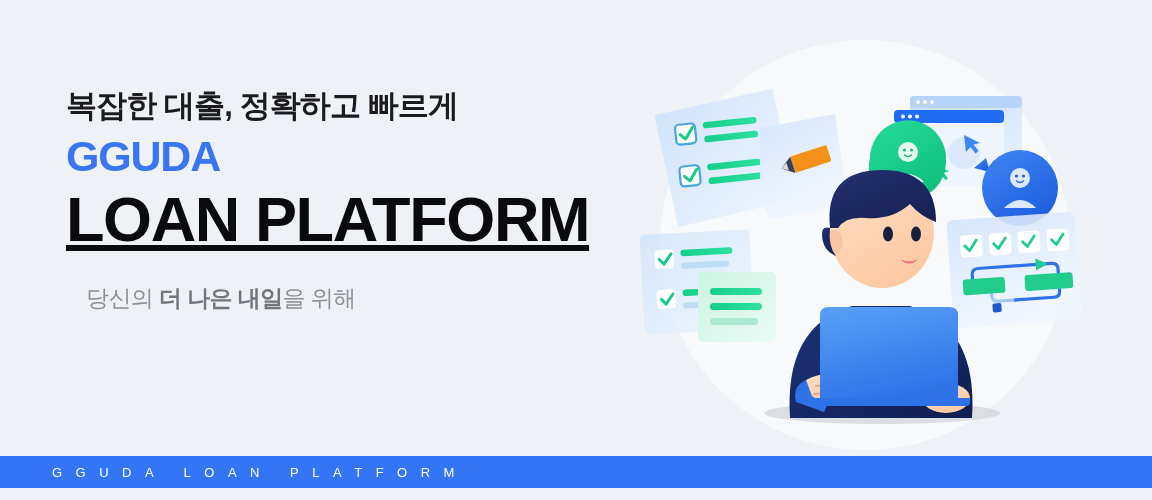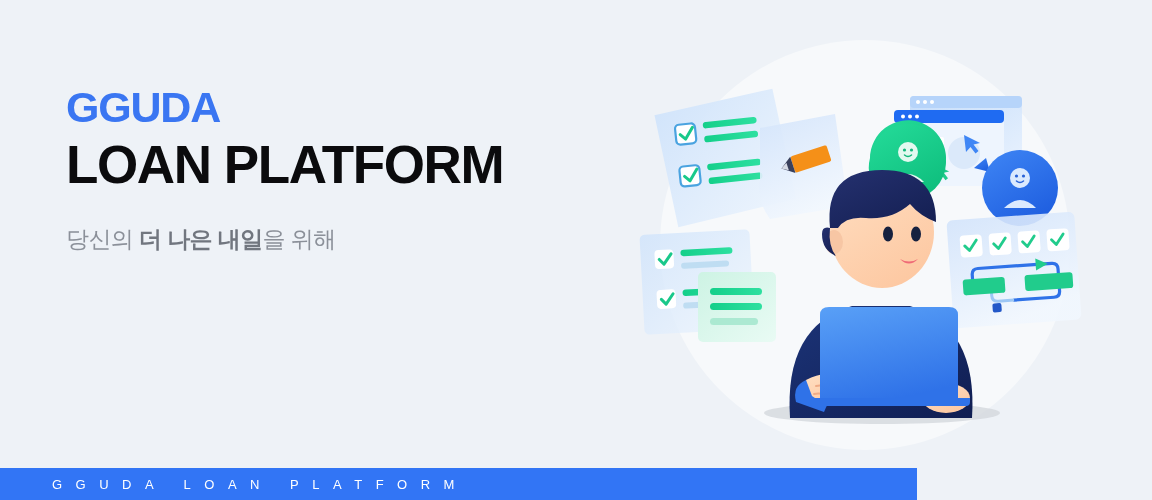--- a/index.html
+++ b/index.html
@@ -44,79 +44,81 @@
     font-size: 43px;
     font-weight: 700;
     color: #3a76f2;
     letter-spacing: -1.2px;
     line-height: 1.02;
     margin: 0;
     white-space: nowrap;
   }
 
   .product {
-    font-size: 53px;
+    font-size: 63px;
     font-weight: 700;
     color: #0b0b0d;
     letter-spacing: -1.4px;
     line-height: 1.02;
     margin: 8px 0 0 0;
     white-space: nowrap;
+    text-decoration: underline;
   }
 
   .tagline {
     margin: 30px 0 0 0;
     font-size: 23px;
     color: #8b9099;
     line-height: 1.52;
     letter-spacing: -0.6px;
     font-weight: 400;
   }
   .tagline b {
     color: #71767f;
     font-weight: 700;
   }
-  .tagline .ln { display: block; white-space: nowrap; }
+  .tagline .ln { display: block; white-space: nowrap; margin-left: 20px; }
 
   
   .art {
     position: absolute;
     left: 620px;
     top: 10px;
     width: 500px;
     height: 460px;
   }
   .art svg { display: block; }
 
   
   .ticker {
     position: absolute;
     left: 0;
-    bottom: 0;
-    width: 917px;
+    bottom: 12px;
+    width: 1152px;
     height: 32px;
     background: #3275f5;
     display: flex;
     align-items: center;
   }
   .ticker-text {
     color: #ffffff;
     font-size: 13px;
     font-weight: 500;
     letter-spacing: 13.5px;
     padding-left: 52px;
     white-space: nowrap;
   }
 </style>
 </head>
 <body>
 
 <div class="banner">
 
   <div class="copy">
+    <p class="eyebrow">복잡한 대출, 정확하고 빠르게</p>
 
     <h1 class="brand">GGUDA</h1>
 
     <h2 class="product">LOAN PLATFORM</h2>
 
     <p class="tagline">
       <span class="ln"><span>당신의 </span><b>더 나은 내일</b><span>을 위해</span></span>
     </p>
   </div>
 

